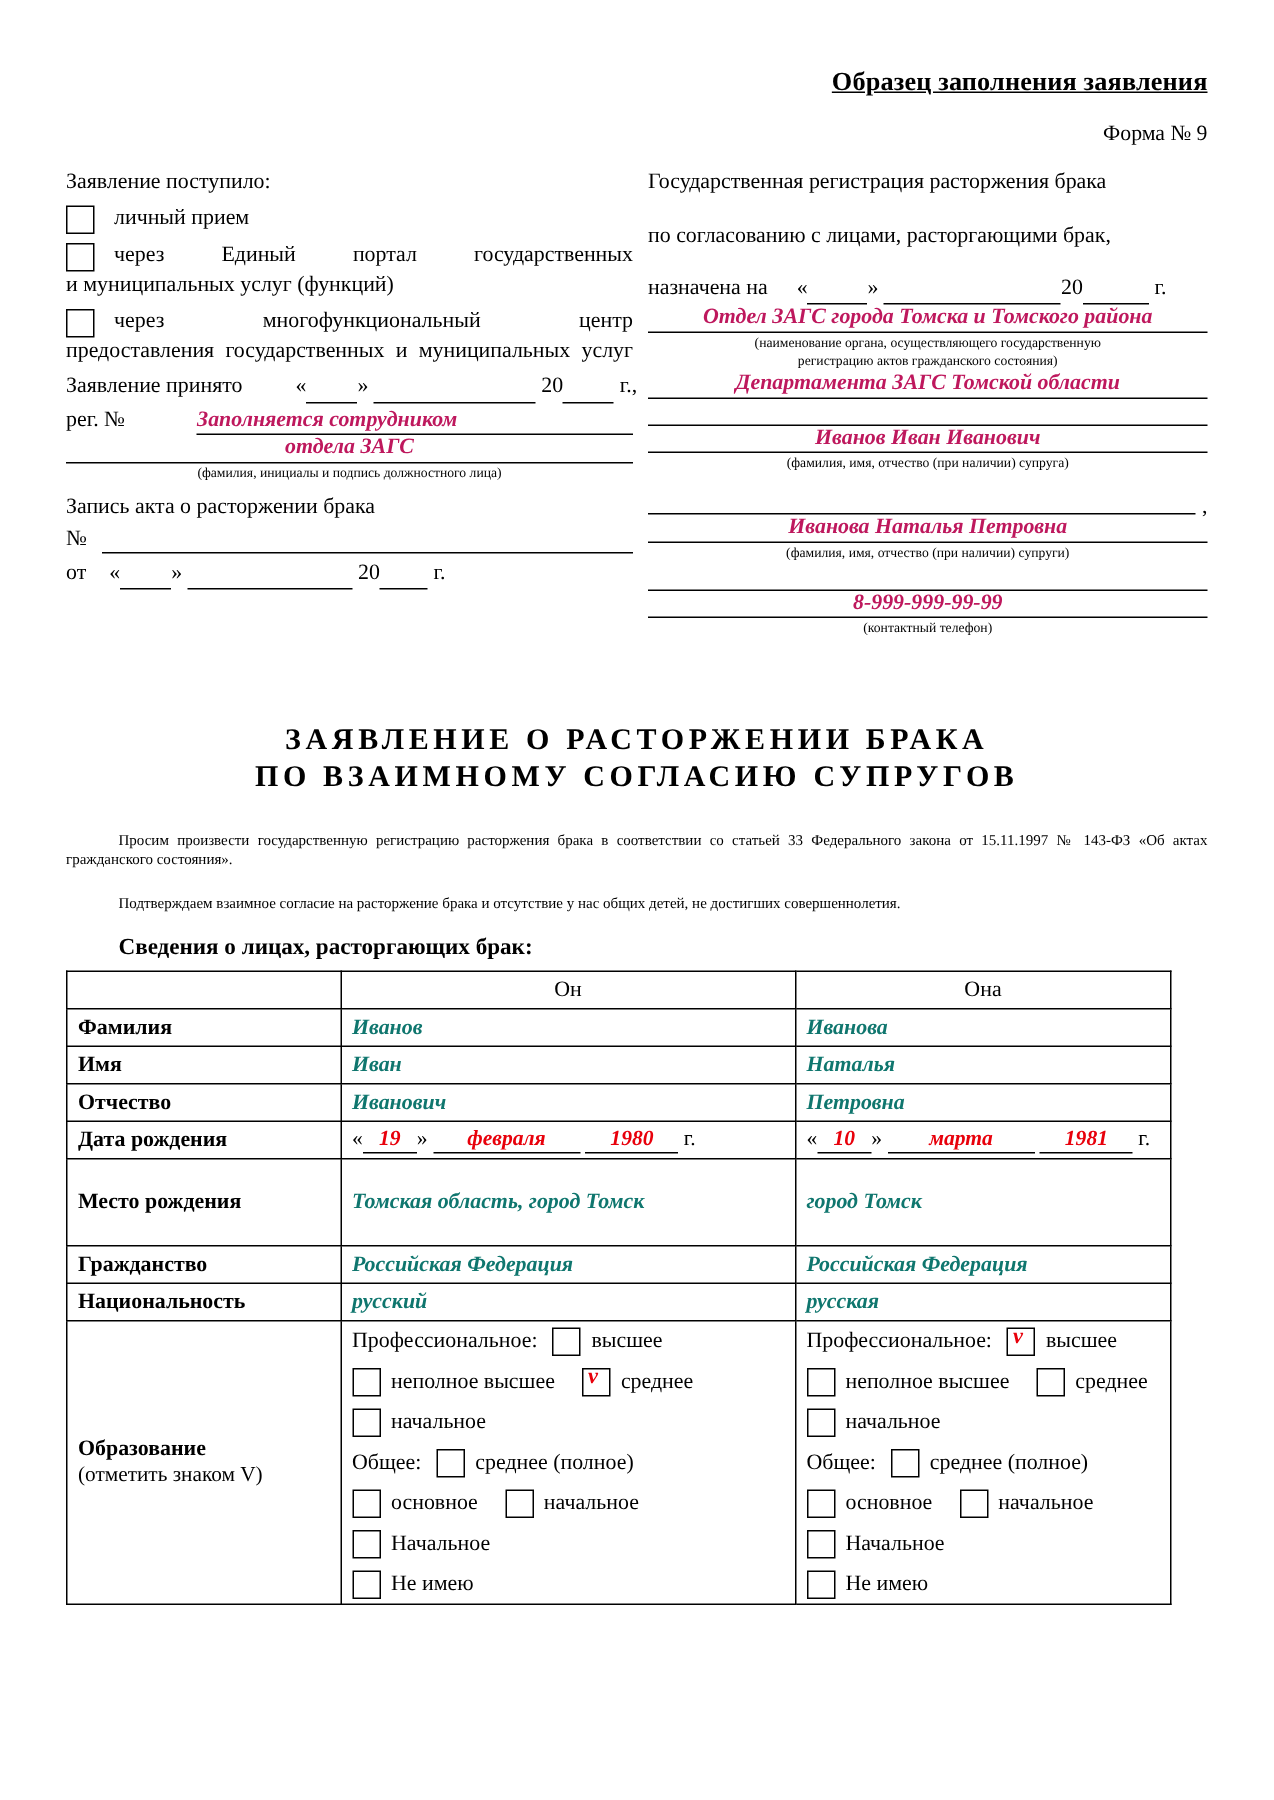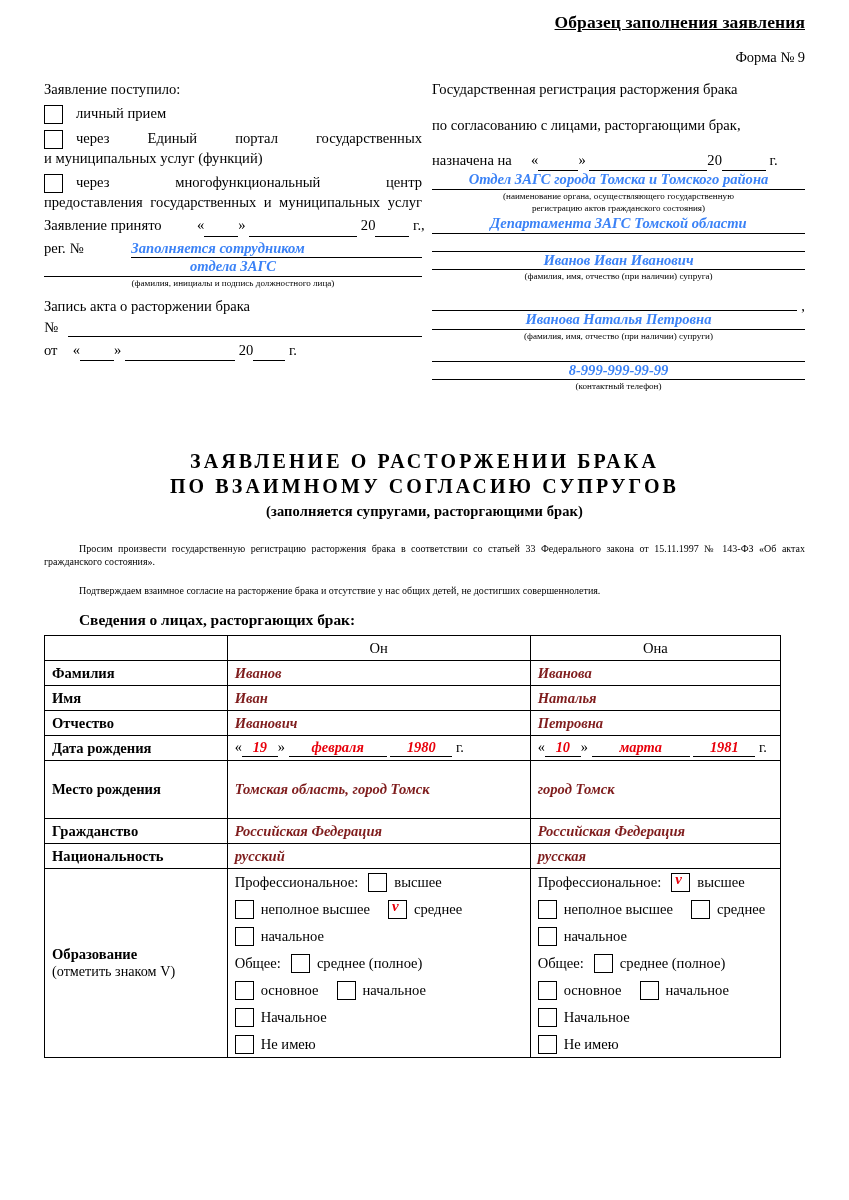--- a/index.html
+++ b/index.html
@@ -19,21 +19,21 @@
     position: relative;
     width: 849px;
     height: 1200px;
     box-sizing: border-box;
     padding: 0 44px;
   }
 
   
   .doc-header {
     text-align: right;
-    padding-top: 12px;
+    padding-top: 44px;
   }
   .sample-title {
     font-size: 17.5px;
     font-weight: bold;
     text-decoration: underline;
     letter-spacing: 0.1px;
     display: inline-block;
   }
   .form-no {
     font-size: 14.5px;
@@ -117,21 +117,21 @@
   }
   .cap {
     font-size: 9.1px;
     text-align: center;
     line-height: 1.25;
     margin-top: 1px;
   }
   .red-line {
     text-align: center;
     font-size: 14.6px;
-    color: #3b82f6;
+    color: #be185d;
     font-style: italic;
     font-weight: bold;
     line-height: 1.2;
     white-space: nowrap;
   }
 
   
   .main-title {
     text-align: center;
     margin-top: 56px;
@@ -182,21 +182,21 @@
   }
   .c-label { width: 170px; font-weight: bold; }
   .c-he    { width: 282px; }
   .c-she   { width: 233px; }
   td.hdr {
     text-align: center;
     height: 25px;
     font-weight: normal;
   }
   td.val {
-    color: #7f1d1d;
+    color: #0f766e;
     font-style: italic;
     font-weight: bold;
     height: 25px;
   }
   td.tall { height: 58px; vertical-align: bottom; padding-bottom: 4px; }
   td.tall-lbl { vertical-align: bottom; padding-bottom: 4px; }
 
   
   .dob {
     white-space: nowrap;
@@ -351,21 +351,20 @@
       <div style="border-bottom:1.6px solid #000;">
         <div class="red-line">8-999-999-99-99</div>
       </div>
       <div class="cap">(контактный телефон)</div>
     </div>
   </div>
 
   <div class="main-title">
     <div class="l1">ЗАЯВЛЕНИЕ О РАСТОРЖЕНИИ БРАКА</div>
     <div class="l2">ПО ВЗАИМНОМУ СОГЛАСИЮ СУПРУГОВ</div>
-    <div class="sub">(заполняется супругами, расторгающими брак)</div>
   </div>
 
   <div class="body-p">Просим произвести государственную регистрацию расторжения брака в соответствии со статьей 33 Федерального закона от 15.11.1997 № 143-ФЗ «Об актах гражданского состояния».</div>
   <div class="body-p second">Подтверждаем взаимное согласие на расторжение брака и отсутствие у нас общих детей, не достигших совершеннолетия.</div>
   <div class="section-head">Сведения о лицах, расторгающих брак:</div>
 
   <table class="info">
     <tbody>
         <tr>
       <td class="c-label hdr"></td>

